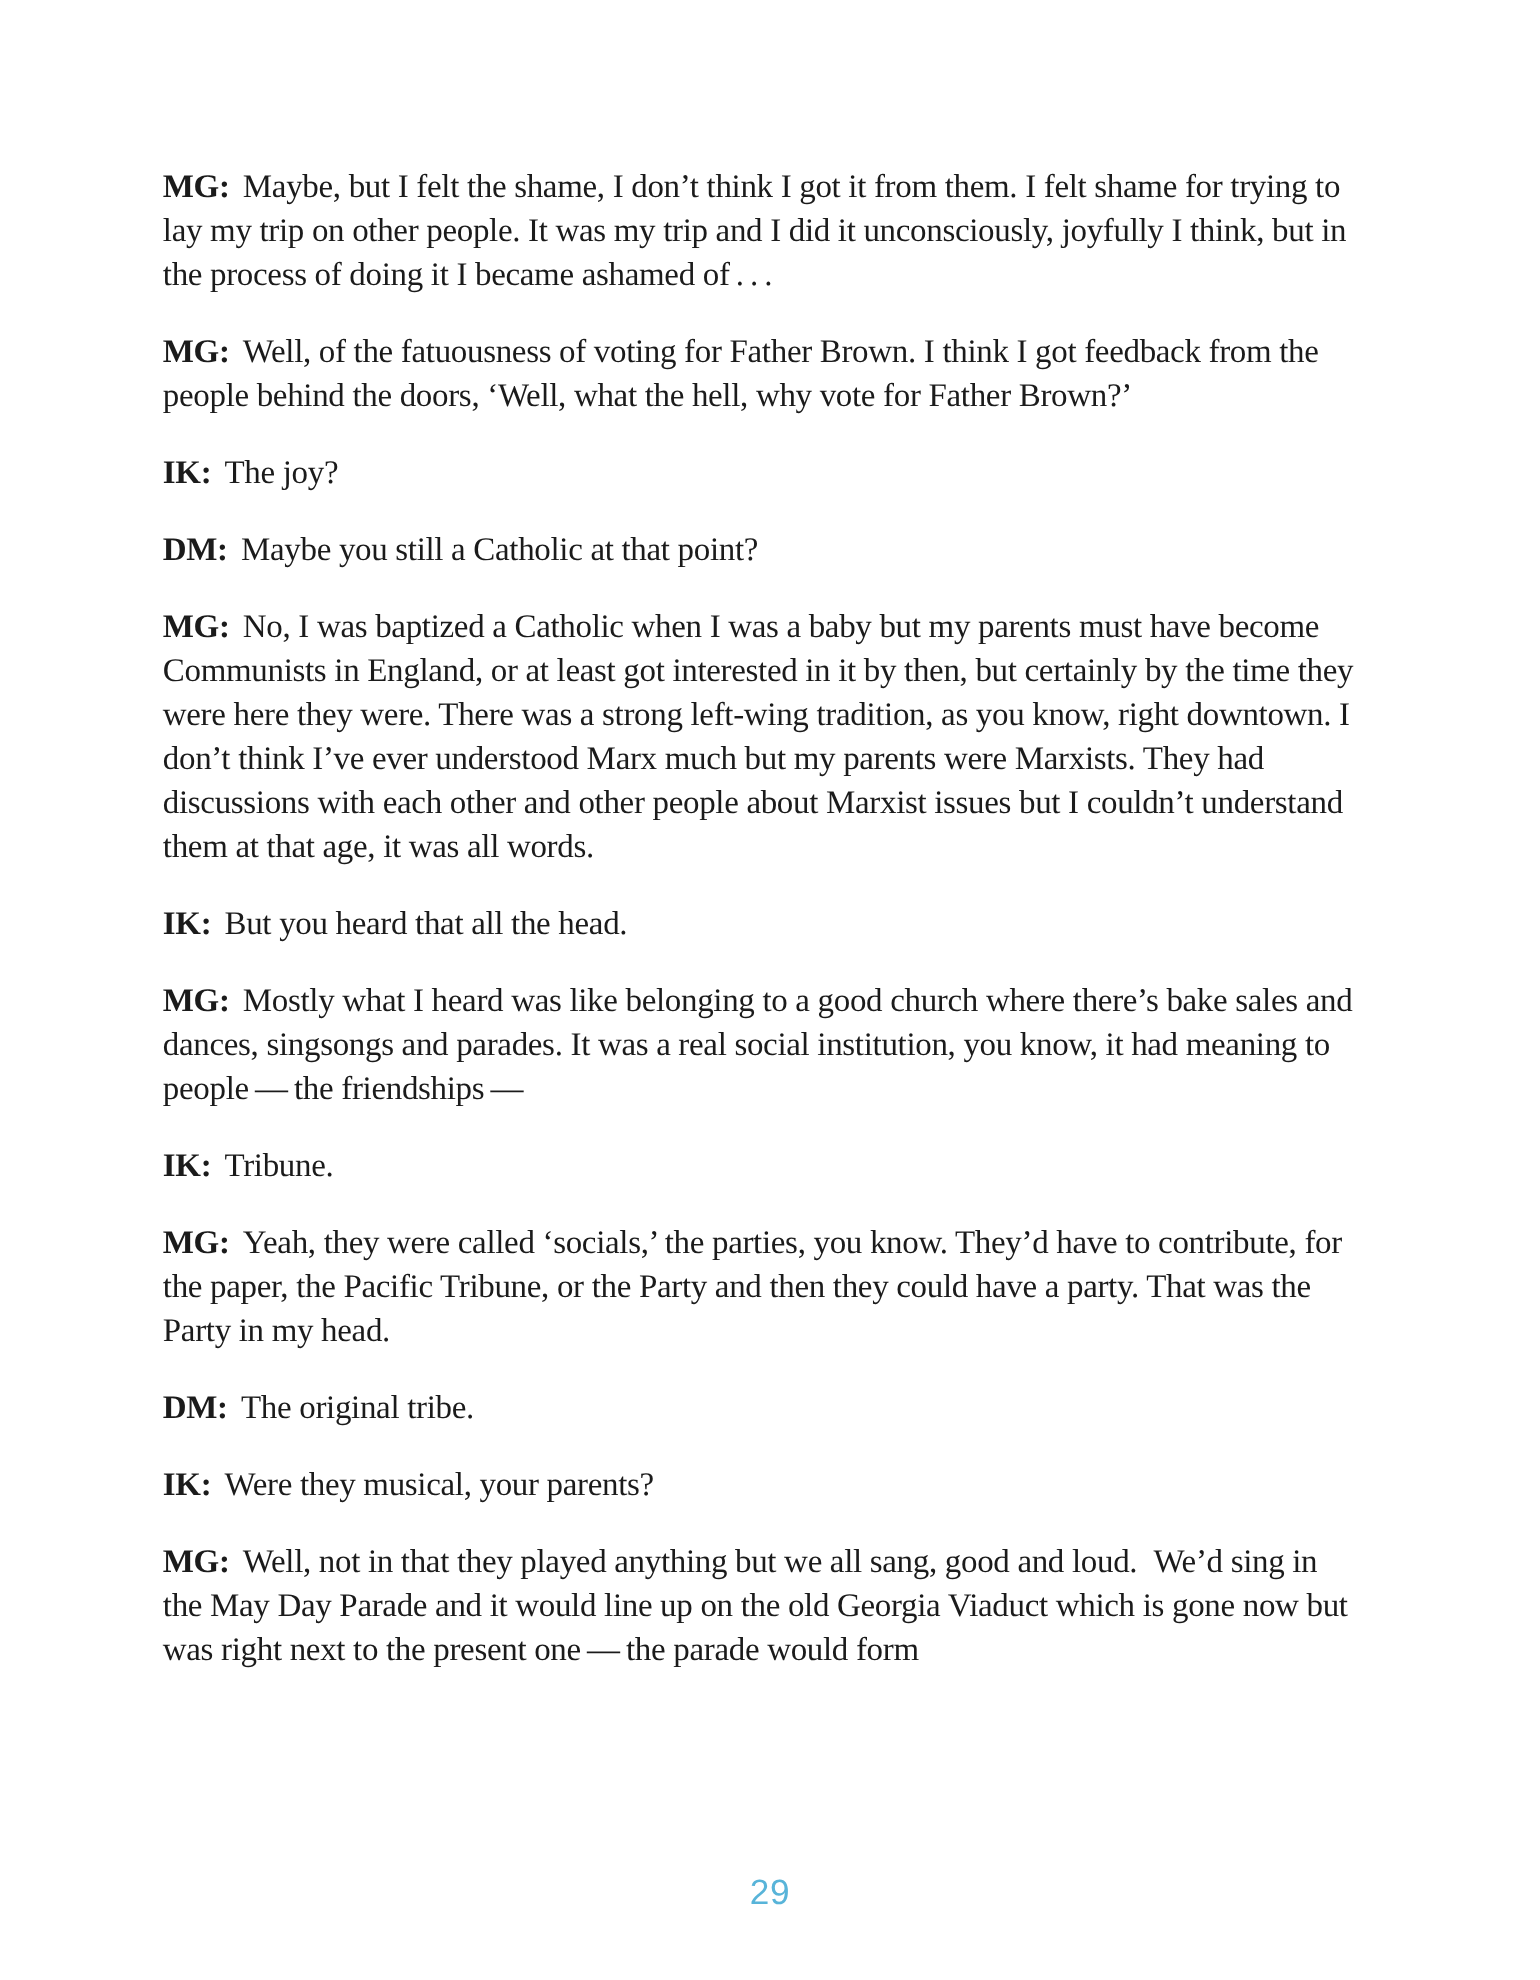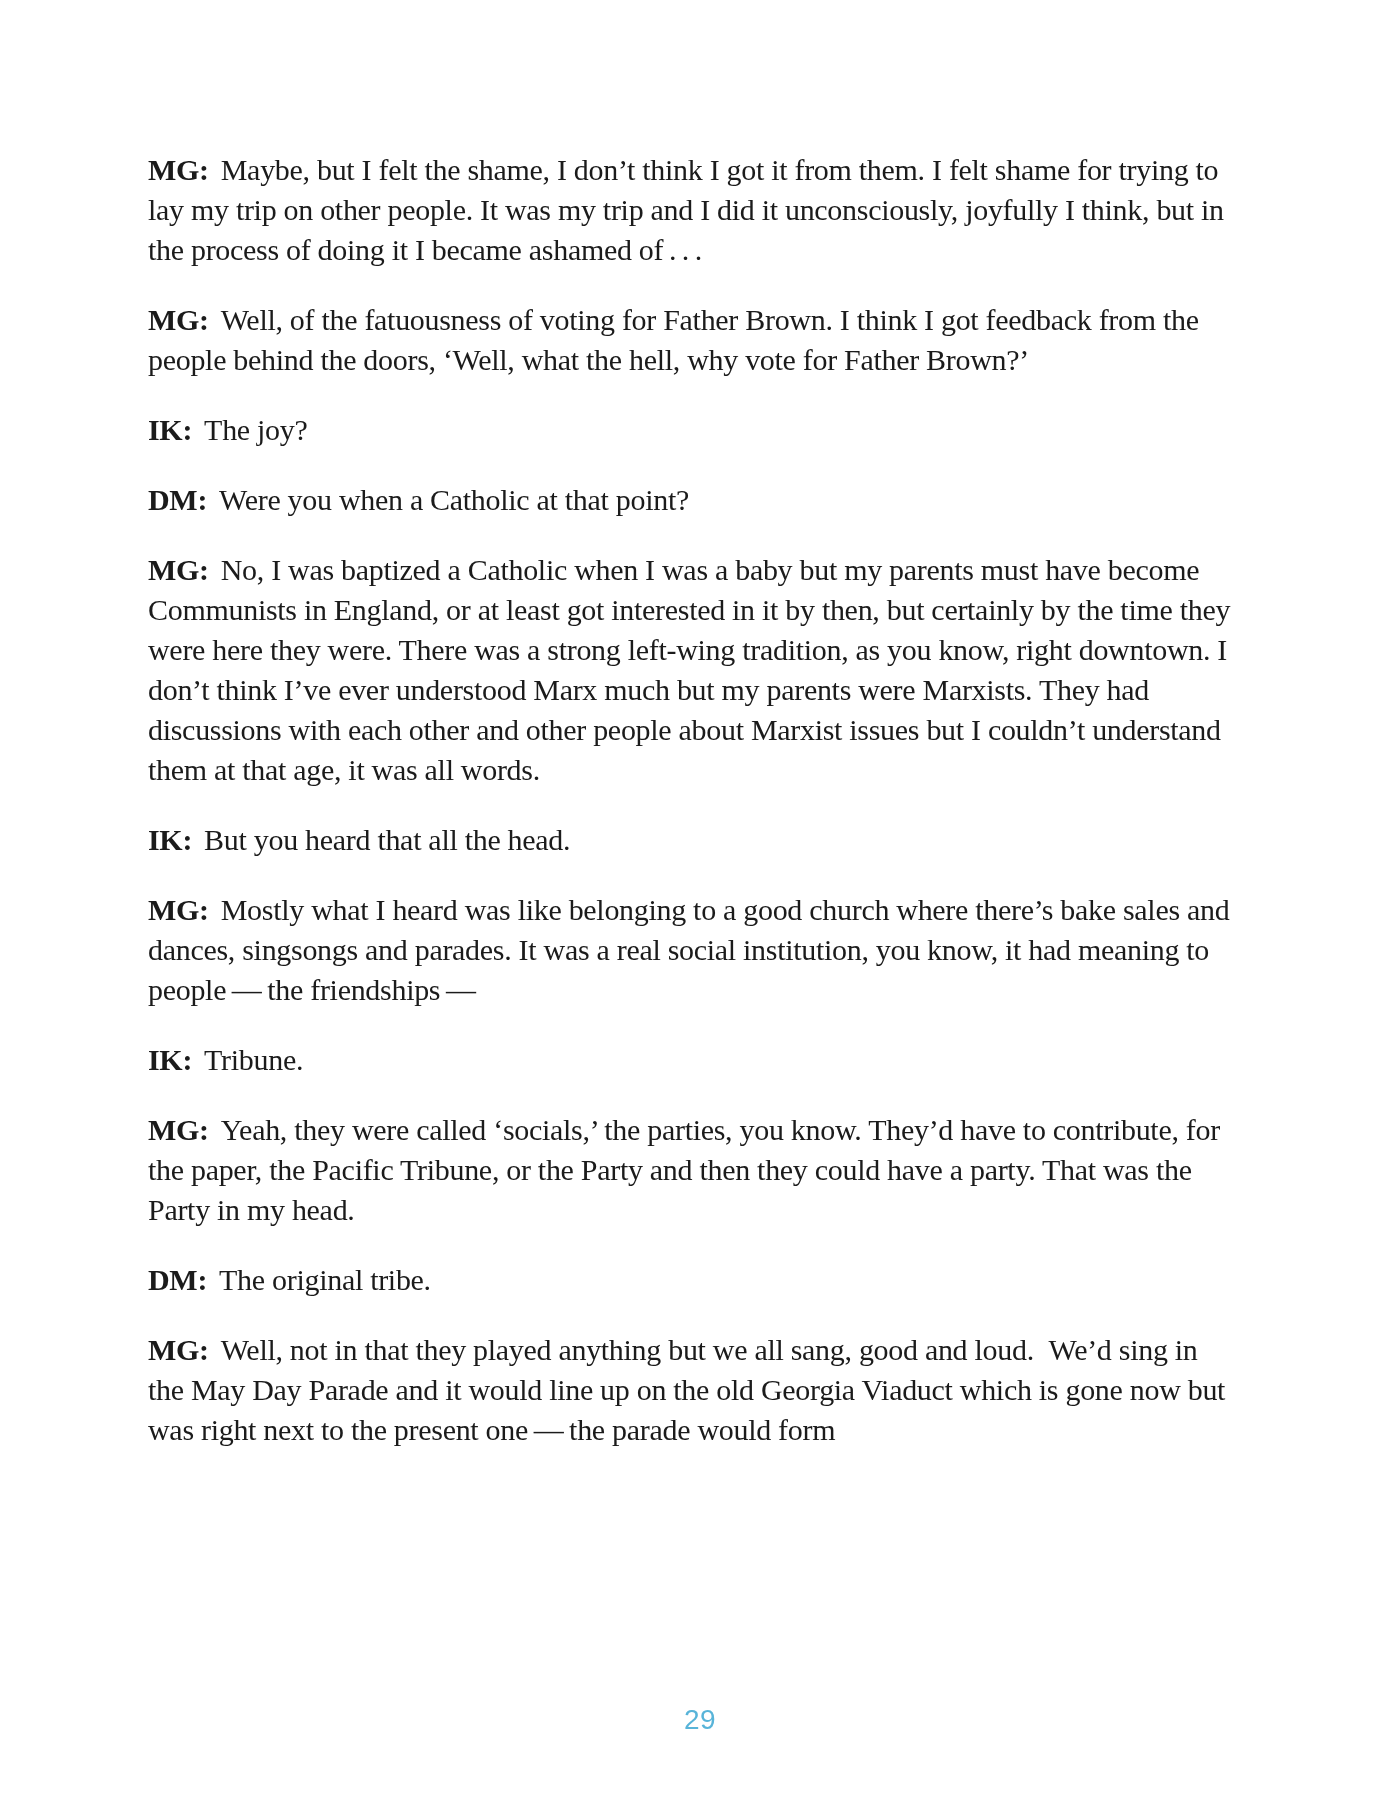--- a/index.html
+++ b/index.html
@@ -48,38 +48,39 @@
   }
   .page-footer {
     position: absolute;
     left: 0;
     top: 1700px;
     width: 1400px;
     text-align: center;
   }
   .page-number {
     font-family: "Liberation Sans", sans-serif;
-    font-size: 28px;
+    font-size: 32px;
     line-height: 40px;
     letter-spacing: 0.5px;
   }
 </style>
 </head>
 <body style="color: rgb(27, 27, 27); background: rgb(255, 255, 255);">
 
 <div class="page">
   <main class="transcript" id="transcript">
       <p class="para"><span class="speaker">MG:</span><span class="speaker-gap"></span><span class="speech">Maybe, but I felt the shame, I don’t think I got it from them. I felt shame for trying to lay my trip on other people. It was my trip and I did it unconsciously, joyfully I think, but in the process of doing it I became ashamed of . . .</span></p>
       <p class="para"><span class="speaker">MG:</span><span class="speaker-gap"></span><span class="speech">Well, of the fatuousness of voting for Father Brown. I think I got feedback from the people behind the doors, ‘Well, what the hell, why vote for Father Brown?’</span></p>
       <p class="para"><span class="speaker">IK:</span><span class="speaker-gap"></span><span class="speech">The joy?</span></p>
-      <p class="para"><span class="speaker">DM:</span><span class="speaker-gap"></span><span class="speech">Were you when a Catholic at that point?</span></p>
+      <p class="para"><span class="speaker">DM:</span><span class="speaker-gap"></span><span class="speech">Maybe you still a Catholic at that point?</span></p>
       <p class="para"><span class="speaker">MG:</span><span class="speaker-gap"></span><span class="speech">No, I was baptized a Catholic when I was a baby but my parents must have become Communists in England, or at least got interested in it by then, but certainly by the time they were here they were. There was a strong left-wing tradition, as you know, right downtown. I don’t think I’ve ever understood Marx much but my parents were Marxists. They had discussions with each other and other people about Marxist issues but I couldn’t understand them at that age, it was all words.</span></p>
       <p class="para"><span class="speaker">IK:</span><span class="speaker-gap"></span><span class="speech">But you heard that all the head.</span></p>
       <p class="para"><span class="speaker">MG:</span><span class="speaker-gap"></span><span class="speech">Mostly what I heard was like belonging to a good church where there’s bake sales and dances, singsongs and parades. It was a real social institution, you know, it had meaning to people — the friendships —</span></p>
       <p class="para"><span class="speaker">IK:</span><span class="speaker-gap"></span><span class="speech">Tribune.</span></p>
       <p class="para"><span class="speaker">MG:</span><span class="speaker-gap"></span><span class="speech">Yeah, they were called ‘socials,’ the parties, you know. They’d have to contribute, for the paper, the Pacific Tribune, or the Party and then they could have a party. That was the Party in my head.</span></p>
       <p class="para"><span class="speaker">DM:</span><span class="speaker-gap"></span><span class="speech">The original tribe.</span></p>
+      <p class="para"><span class="speaker">IK:</span><span class="speaker-gap"></span><span class="speech">Were they musical, your parents?</span></p>
       <p class="para"><span class="speaker">MG:</span><span class="speaker-gap"></span><span class="speech">Well, not in that they played anything but we all sang, good and loud. We’d sing in the May Day Parade and it would line up on the old Georgia Viaduct which is gone now but was right next to the present one — the parade would form</span></p>
     </main>
   <footer class="page-footer">
     <span class="page-number" style="color: rgb(88, 180, 217);">29</span>
   </footer>
 </div>
 
 </body></html>

